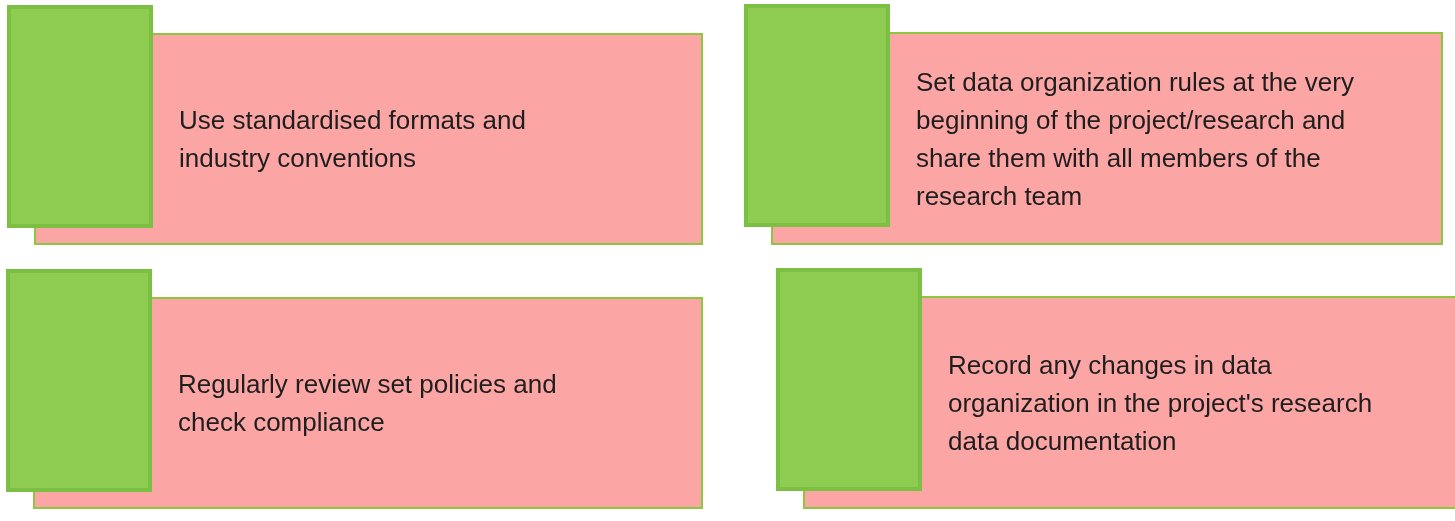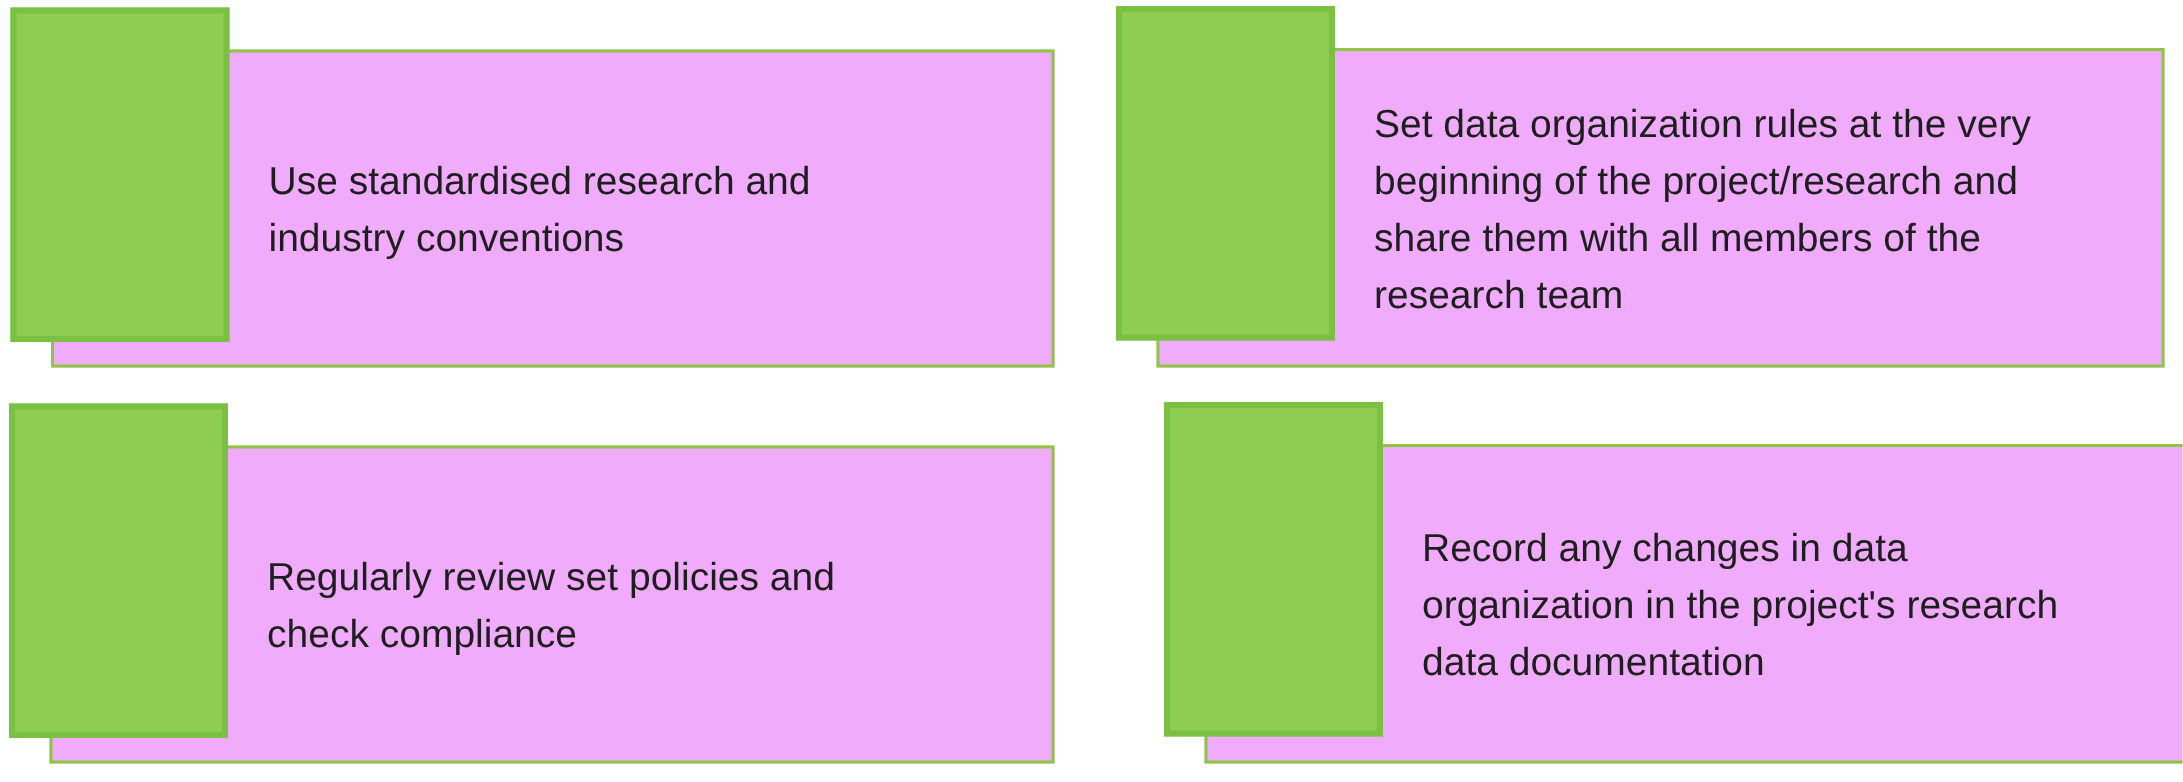--- a/index.html
+++ b/index.html
@@ -22,21 +22,21 @@
     background: var(--canvas-bg);
   }
   .card { position: absolute; }
   .card.q1 { left: 7px;   top: 5px;   width: 696px; height: 240px; }
   .card.q2 { left: 744px; top: 4px;   width: 699px; height: 241px; }
   .card.q3 { left: 6px;   top: 269px; width: 697px; height: 240px; text-decoration: underline; }
   .card.q4 { left: 776px; top: 268px; width: 699px; height: 241px; }
   .card-box {
     position: absolute;
     left: 27px; top: 28px; right: 0; bottom: 0;
-    background: #f0abfc;
+    background: #fca5a5;
     border: 2px solid var(--outline);
     display: flex;
     align-items: center;
     z-index: 1;
   }
   .card-text {
     padding-left: 143px;
     padding-right: 10px;
     font-size: 26px;
     line-height: 38px;
@@ -52,21 +52,21 @@
     z-index: 2;
   }
 </style>
 </head>
 <body>
 
 <div class="canvas">
 
   <div class="card q1">
     <div class="card-box">
-      <div class="card-text">Use standardised research and
+      <div class="card-text">Use standardised formats and
 industry conventions</div>
     </div>
     <div class="card-square"></div>
   </div>
 
   <div class="card q2">
     <div class="card-box">
       <div class="card-text">Set data organization rules at the very
 beginning of the project/research and
 share them with all members of the

